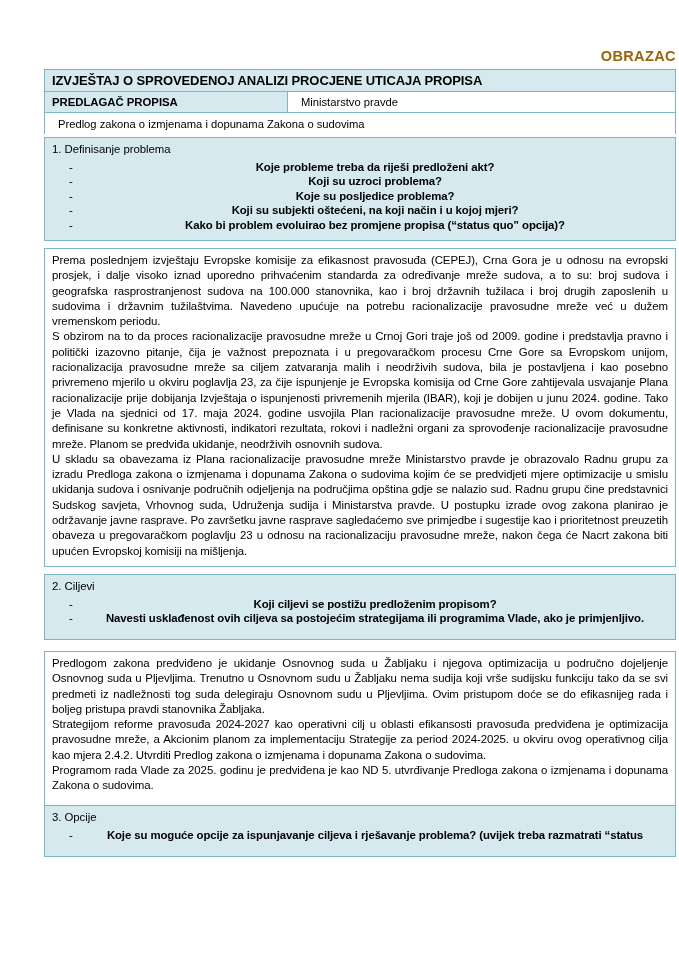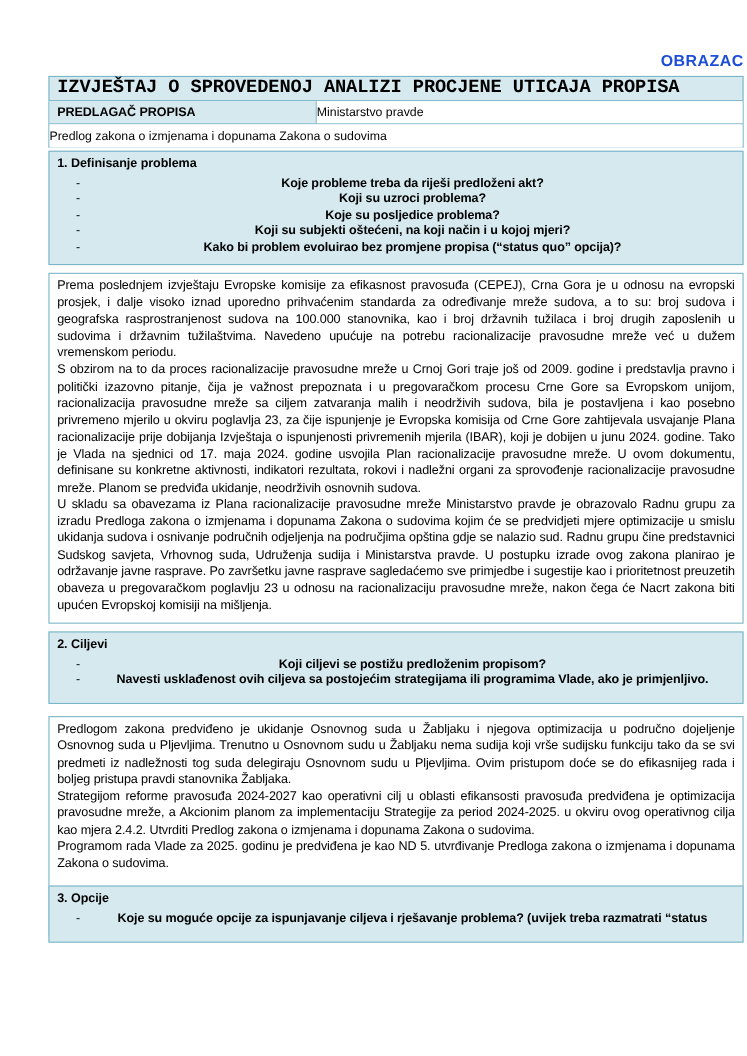--- a/index.html
+++ b/index.html
@@ -25,21 +25,21 @@
   
   .obrazac-row {
     position: absolute;
     left: 44px;
     top: 48px;
     width: 632px;
     text-align: right;
     font-size: 14.5px;
     font-weight: bold;
     letter-spacing: 0.4px;
-    color: #1d4ed8;
+    color: #a16207;
     line-height: 16px;
   }
 
   
   .box {
     position: absolute;
     left: 44px;
     width: 632px;
     box-sizing: border-box;
     border: 1px solid #7ab6c8;
@@ -48,25 +48,24 @@
 
   
   .title-bar {
     top: 69px;
     height: 23px;
     display: flex;
     align-items: center;
     padding-left: 7px;
   }
   .title-bar .title-text {
-    font-size: 17px;
+    font-size: 13px;
     font-weight: bold;
     letter-spacing: -0.1px;
     white-space: nowrap;
-    font-family: Liberation Mono, monospace;
   }
 
   
   .meta-table {
     top: 92px;
     height: 42px;
     border-top: none;
     display: block;
     background: #d5e9ef;
   }
@@ -87,35 +86,35 @@
     font-size: 11.4px;
     font-weight: bold;
     letter-spacing: -0.05px;
   }
   .meta-value {
     flex: 1;
     box-sizing: border-box;
     background: #ffffff;
     display: flex;
     align-items: center;
-    padding-left: 0;
+    padding-left: 13px;
     font-size: 11.2px;
   }
   
   .meta-row.second .meta-label { align-items: center; }
 
   
   .section-box {
     background: #d5e9ef;
     border: 1px solid #7ab6c8;
     padding: 5px 7px 6px 7px;
   }
   .section-title {
     font-size: 11.4px;
-    font-weight: bold;
+    font-weight: normal;
     margin-bottom: 5px;
     letter-spacing: -0.05px;
   }
   .q-list {
     margin: 0;
     padding: 0;
     list-style: none;
   }
   .q-list li {
     display: flex;

